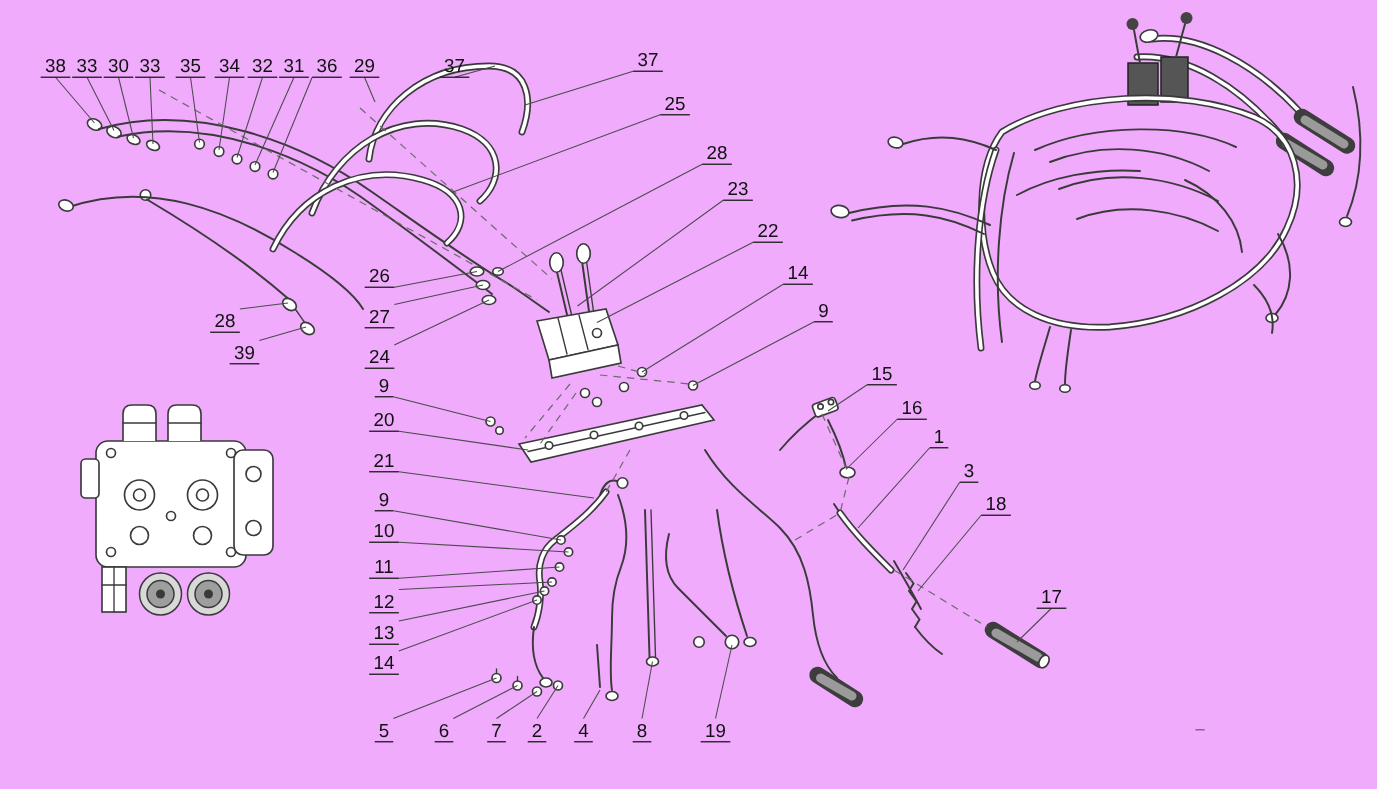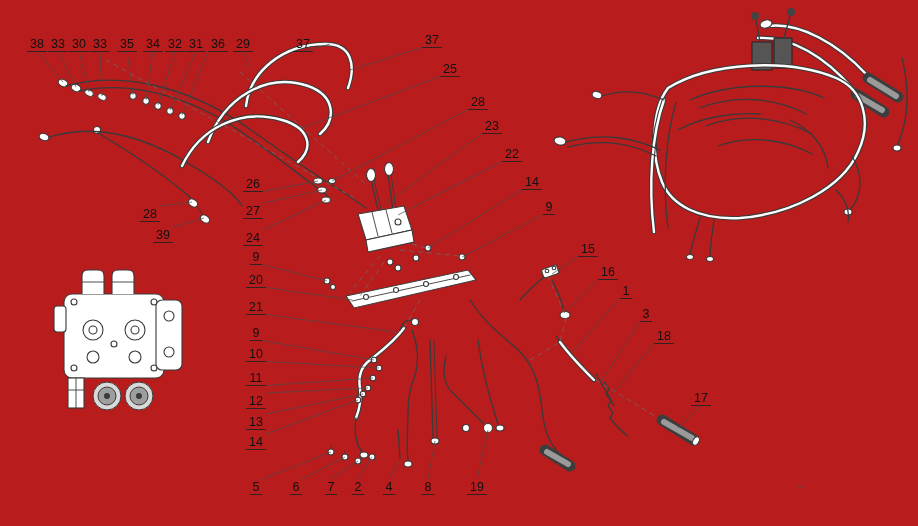--- a/index.html
+++ b/index.html
@@ -1,16 +1,16 @@
 <!DOCTYPE html>
 <html><head>
 <meta charset="utf-8">
 <style>
   html,body{margin:0;padding:0;background:#ffffff}
-  .canvas{position:relative;width:918px;height:526px;background:#b91c1c;overflow:hidden;font-family:"Liberation Sans",sans-serif}
+  .canvas{position:relative;width:918px;height:526px;background:#f0abfc;overflow:hidden;font-family:"Liberation Sans",sans-serif}
   svg{display:block}
   .ln{stroke:#3a3a3a;stroke-width:1.3;fill:none;stroke-linecap:round}
   .thin{stroke-width:0.9}
   .tube{stroke:#3a3a3a;stroke-width:4.6;fill:none;stroke-linecap:round;stroke-linejoin:round}
   .tube-inner{stroke:#ffffff;stroke-width:2.4;fill:none;stroke-linecap:round;stroke-linejoin:round}
   .fit{fill:#ffffff;stroke:#3a3a3a;stroke-width:1.1}
   .dark{fill:#555;stroke:#222;stroke-width:1}
   .dash{stroke:#6a6a6a;stroke-width:0.8;stroke-dasharray:5 4;fill:none}
   .leader{stroke:#4a4a4a;stroke-width:0.7}
   .underline{stroke:#222;stroke-width:0.9}

